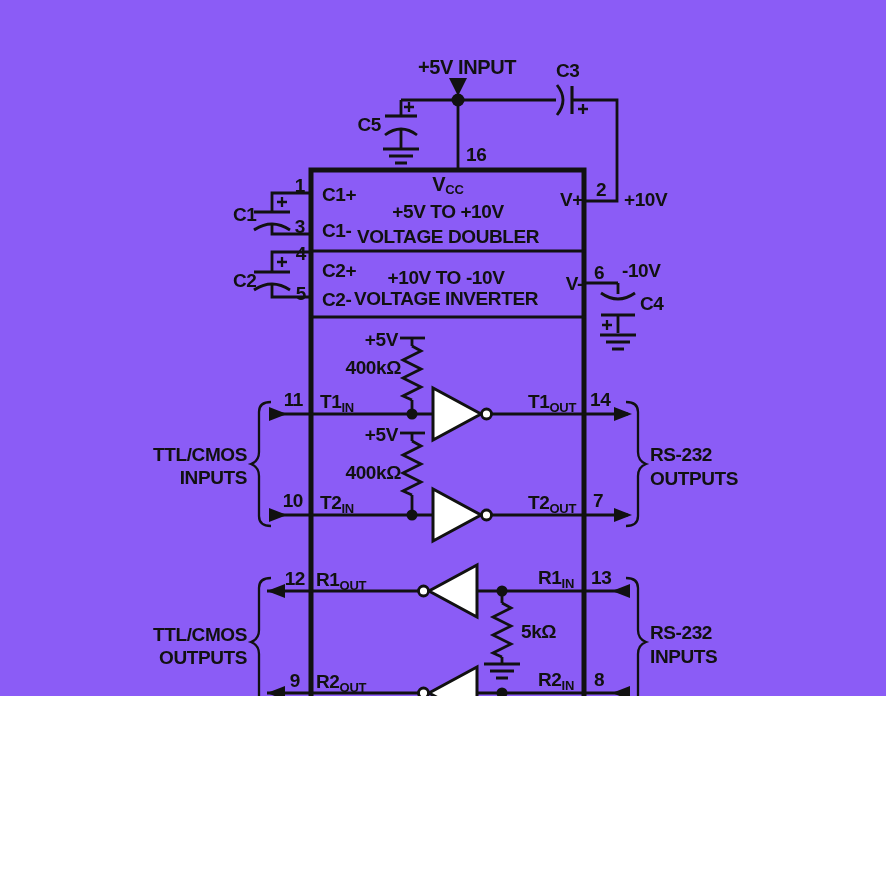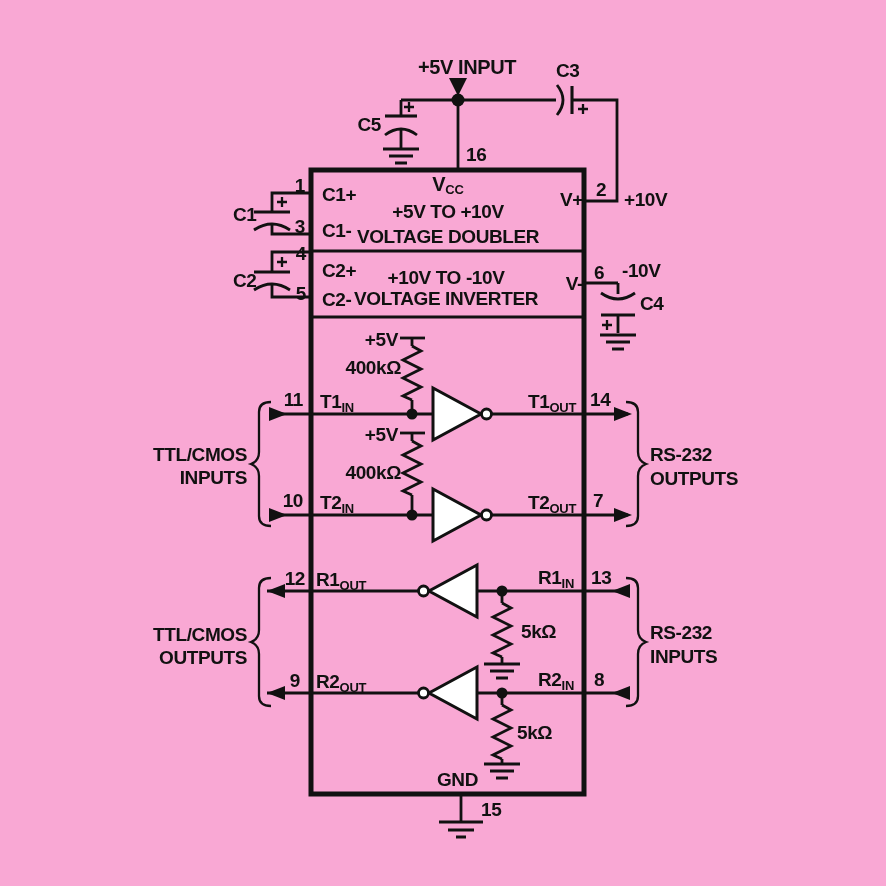--- a/index.html
+++ b/index.html
@@ -1,16 +1,16 @@
 <!DOCTYPE html>
 <html><head>
 <meta charset="utf-8">
 <style>
   html,body{margin:0;padding:0;background:#ffffff;}
-  .page{width:886px;height:886px;position:relative;background:#f9a8d4;}
+  .page{width:886px;height:696px;position:relative;background:#8b5cf6;}
   svg{display:block;}
   svg text{font-family:"Liberation Sans",sans-serif;font-weight:700;font-size:19px;
            fill:#111111;letter-spacing:-0.4px;}
   svg .big{font-size:20px;}
   svg .sub{font-size:13px;letter-spacing:-0.2px;}
   .w   {stroke:#111111;stroke-width:2.8;fill:none;stroke-linecap:butt;stroke-linejoin:miter;}
   .w3  {stroke:#111111;stroke-width:3.1;fill:none;}
   .thin{stroke:#111111;stroke-width:2.3;fill:none;}
   .box {stroke:#111111;stroke-width:5;fill:none;}
   .blk {fill:#111111;stroke:none;}

